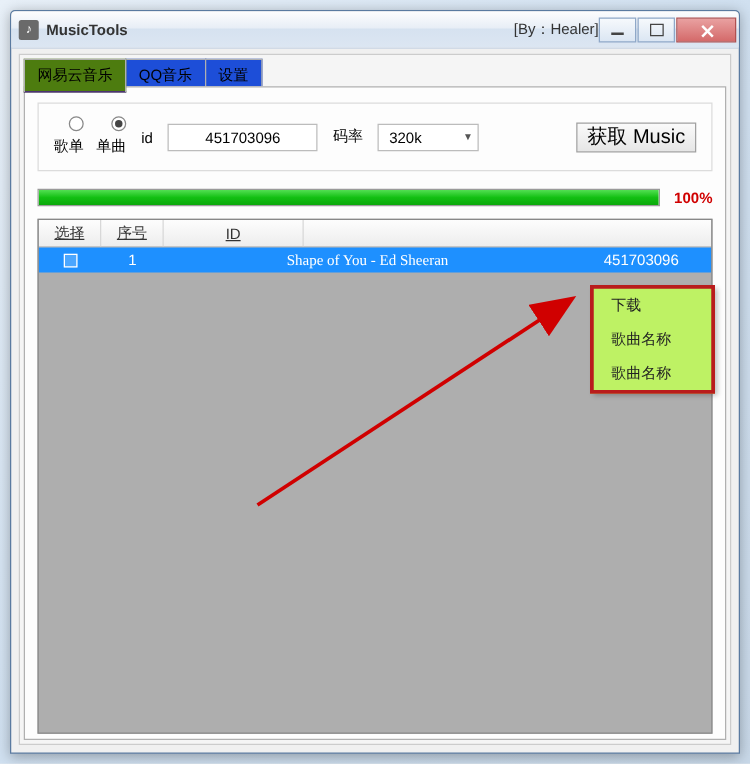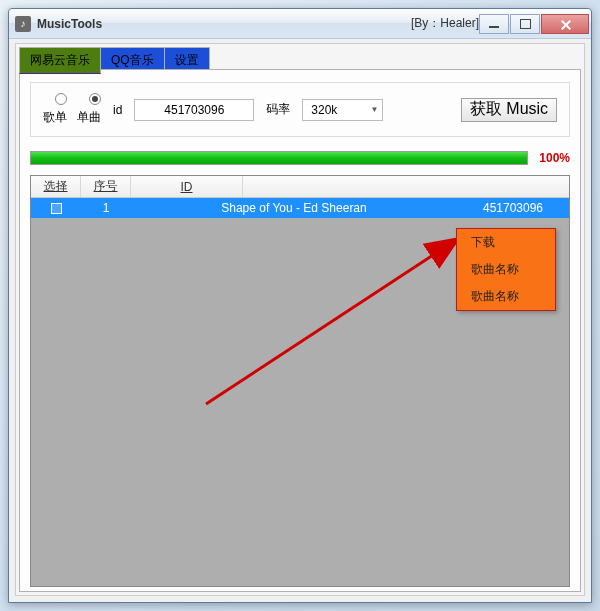--- a/index.html
+++ b/index.html
@@ -45,25 +45,25 @@
 
 .grid-wrap { margin-top: 10px; height: 412px; background: #aeaeae; border: 1px solid #888; position: relative; overflow: hidden; }
 .grid-header { display: flex; height: 22px; background: linear-gradient(to bottom, #fdfdfd, #ededed); border-bottom: 1px solid #c8c8c8; font-size: 12px; color: #333; text-decoration: underline; }
 .gh { display: flex; align-items: center; justify-content: center; border-right: 1px solid #d8d8d8; }
 .col-sel { width: 50px; }
 .col-idx { width: 50px; text-align: right; }
 .col-name { flex: 1; }
 .col-id { width: 112px; }
 .grid-row { display: flex; height: 20px; background: #1e90ff; color: #fff; font-size: 12px; }
 .gc { display: flex; align-items: center; justify-content: center; }
-.gc.col-name { justify-content: center; }
+.gc.col-name { justify-content: center; font-family: Liberation Serif, serif; }
 .gc.col-id { justify-content: center; }
 .row-check { width: 11px; height: 11px; border: 1px solid #fff; background: rgba(255,255,255,0.2); }
 
-.ctxmenu { position: absolute; left: 440px; top: 184px; width: 100px; background: #f97316; border: 1px solid #b91c1c; box-shadow: 2px 2px 4px rgba(0,0,0,0.25); z-index: 10; }
+.ctxmenu { position: absolute; left: 456px; top: 184px; width: 100px; background: #bef264; border: 3px solid #b91c1c; box-shadow: 2px 2px 4px rgba(0,0,0,0.25); z-index: 10; }
 .ctxmenu-item { padding: 5px 14px; font-size: 12px; color: #222; cursor: default; }
 
 .arrow-annot { position: absolute; left: 170px; top: 190px; width: 290px; height: 180px; pointer-events: none; z-index: 9; }
 </style>
 </head>
 <body>
 
 <div class="window">
   <div class="titlebar">
     <div class="app-icon">♪</div>

